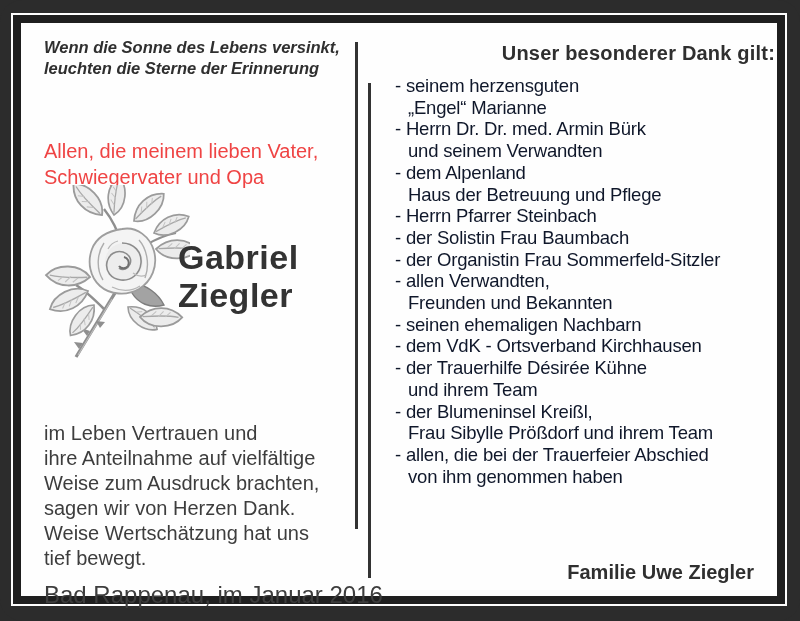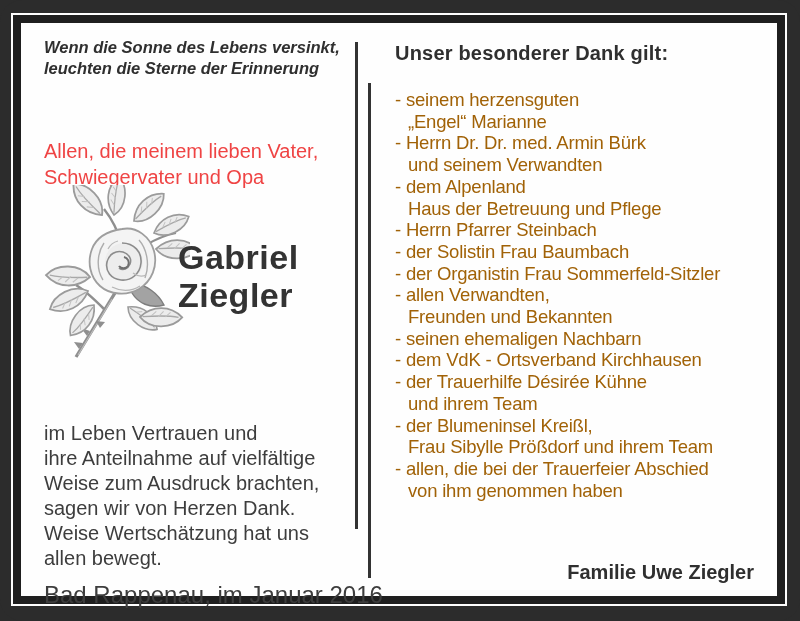--- a/index.html
+++ b/index.html
@@ -103,27 +103,28 @@
     top: 28px;
     width: 380px;
   }
   .thanks-heading {
     font-size: 20px;
     line-height: 24px;
     font-weight: bold;
     letter-spacing: 0.2px;
     color: #2f2f2f;
     white-space: nowrap;
+    text-align: right;
   }
   .thanks-list {
-    margin-top: 24px;
+    margin-top: 10px;
     font-size: 18.5px;
     line-height: 21.7px;
     letter-spacing: -0.2px;
-    color: #a16207;
+    color: #0f172a;
   }
   .thanks-line { white-space: nowrap; }
   .thanks-line.cont { padding-left: 13px; }
   .signature {
     position: absolute;
     right: 33px;
     top: 548px;
     font-size: 20px;
     font-weight: bold;
     color: #2f2f2f;
@@ -197,21 +198,21 @@
       <div>Gabriel</div>
       <div>Ziegler</div>
     </div>
 
     <div class="body-text">
         <div class="body-line">im Leben Vertrauen und</div>
         <div class="body-line">ihre Anteilnahme auf vielfältige</div>
         <div class="body-line">Weise zum Ausdruck brachten,</div>
         <div class="body-line">sagen wir von Herzen Dank.</div>
         <div class="body-line">Weise Wertschätzung hat uns</div>
-        <div class="body-line">allen bewegt.</div>
+        <div class="body-line">tief bewegt.</div>
       </div>
 
     <div class="dateline">Bad Rappenau, im Januar 2016</div>
 
     <div class="right-col">
       <div class="thanks-heading">Unser besonderer Dank gilt:</div>
       <div class="thanks-list">
           <div class="thanks-line">- seinem herzensguten</div>
           <div class="thanks-line cont">„Engel“ Marianne</div>
           <div class="thanks-line">- Herrn Dr. Dr. med. Armin Bürk</div>

